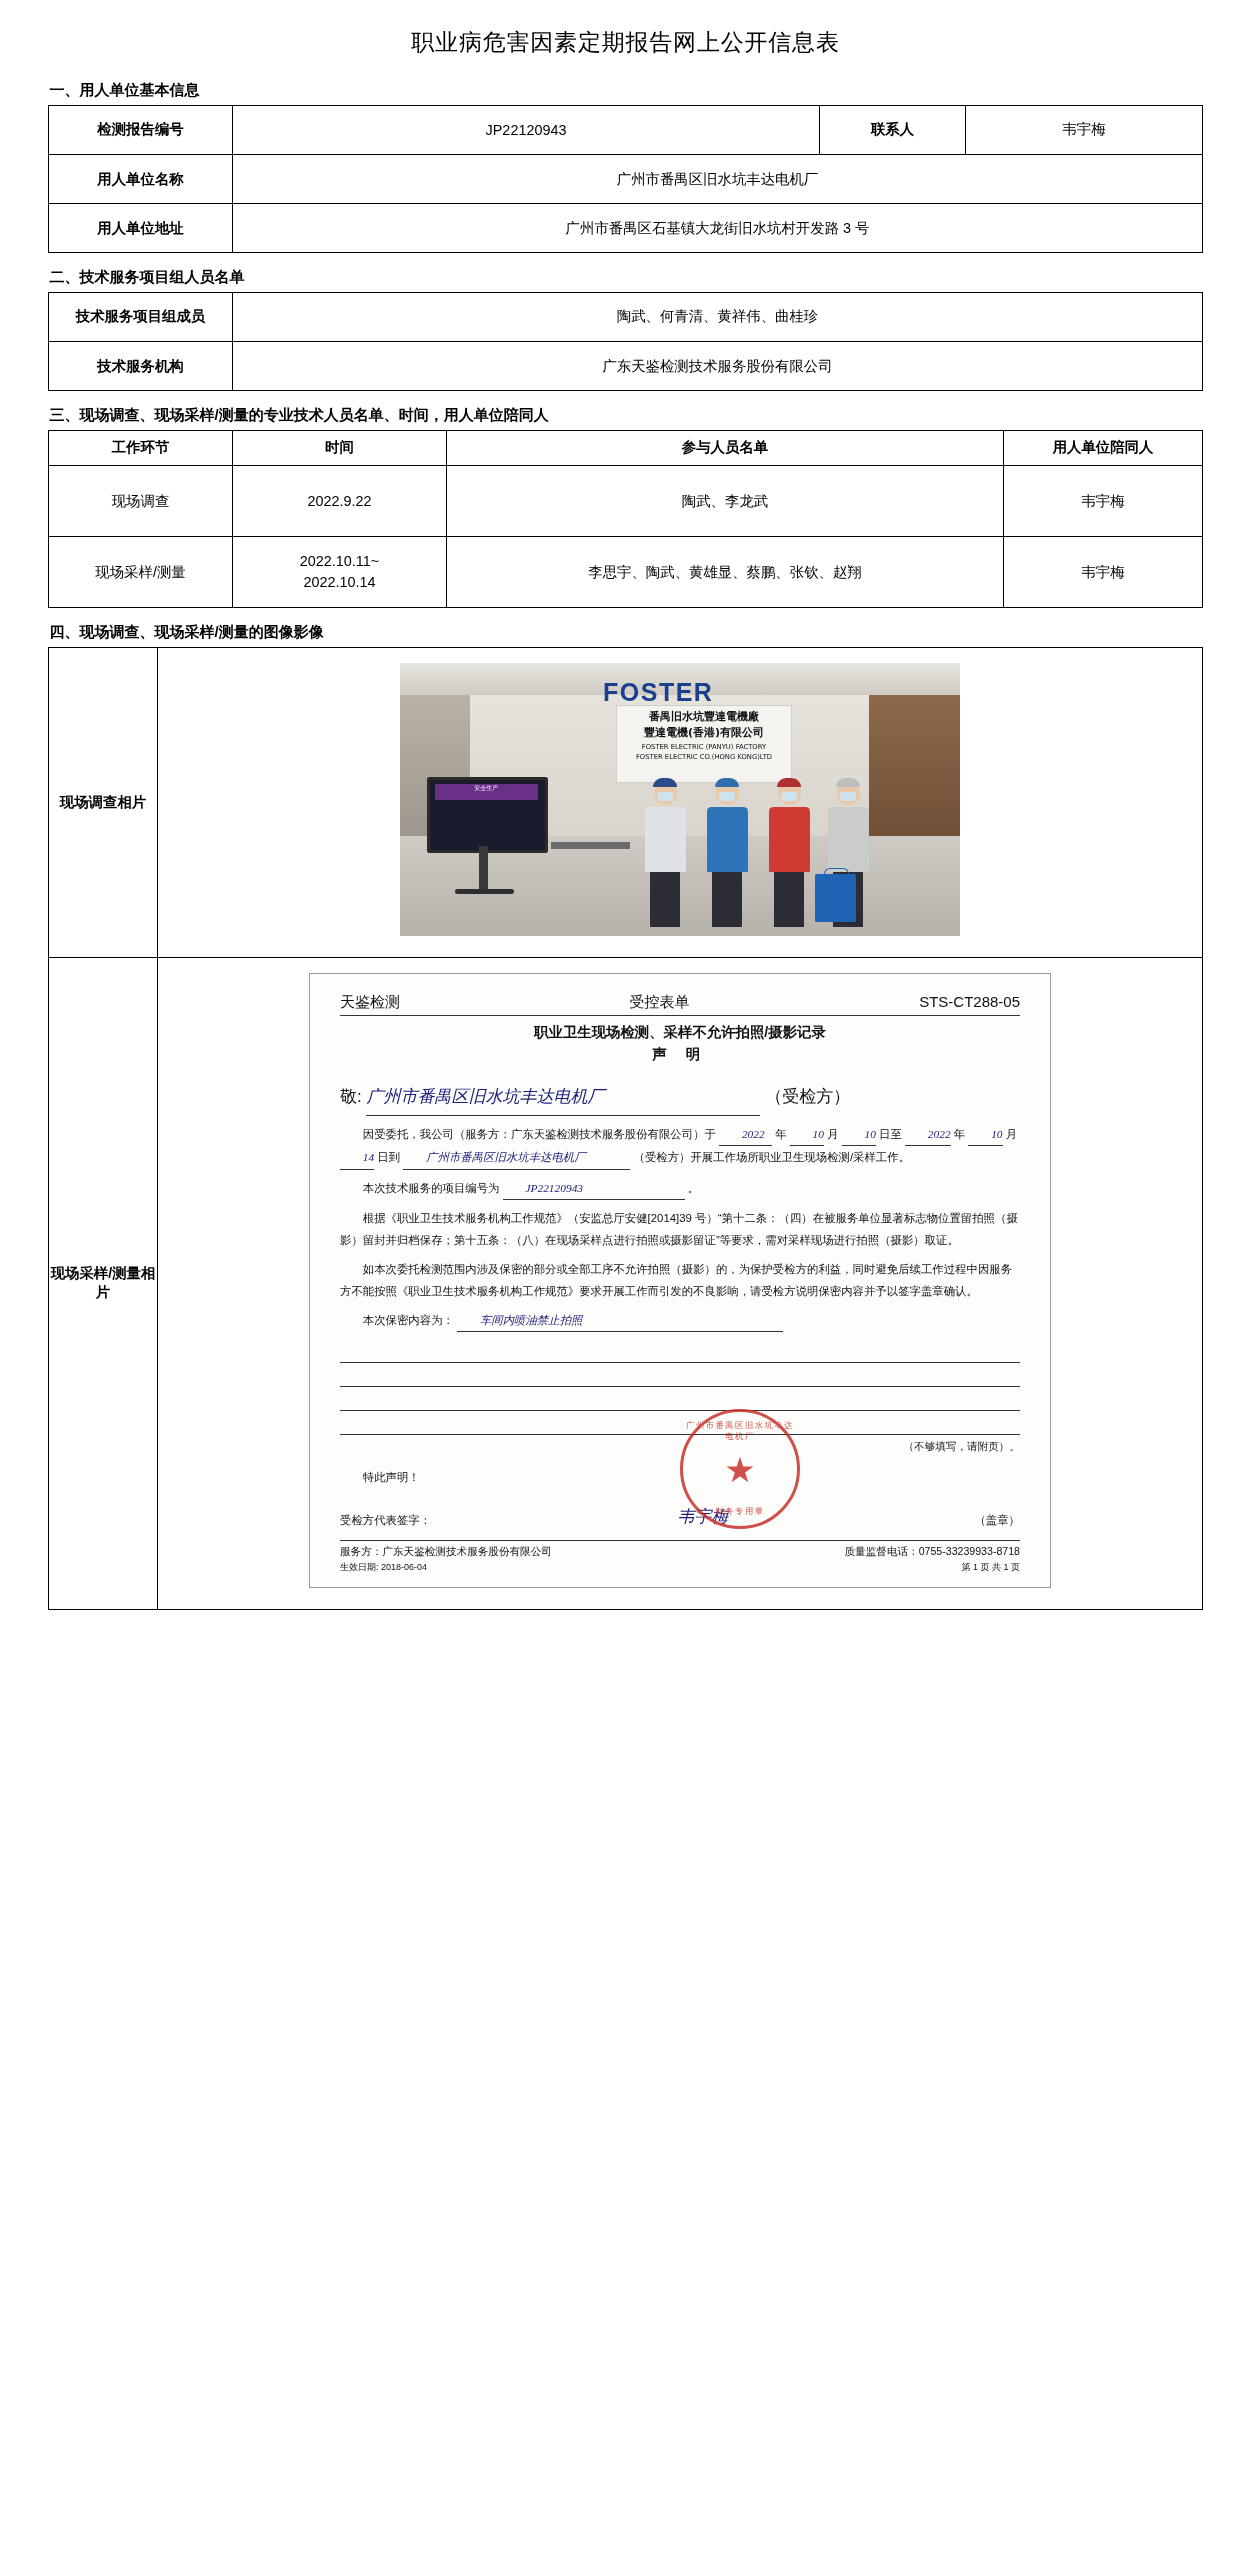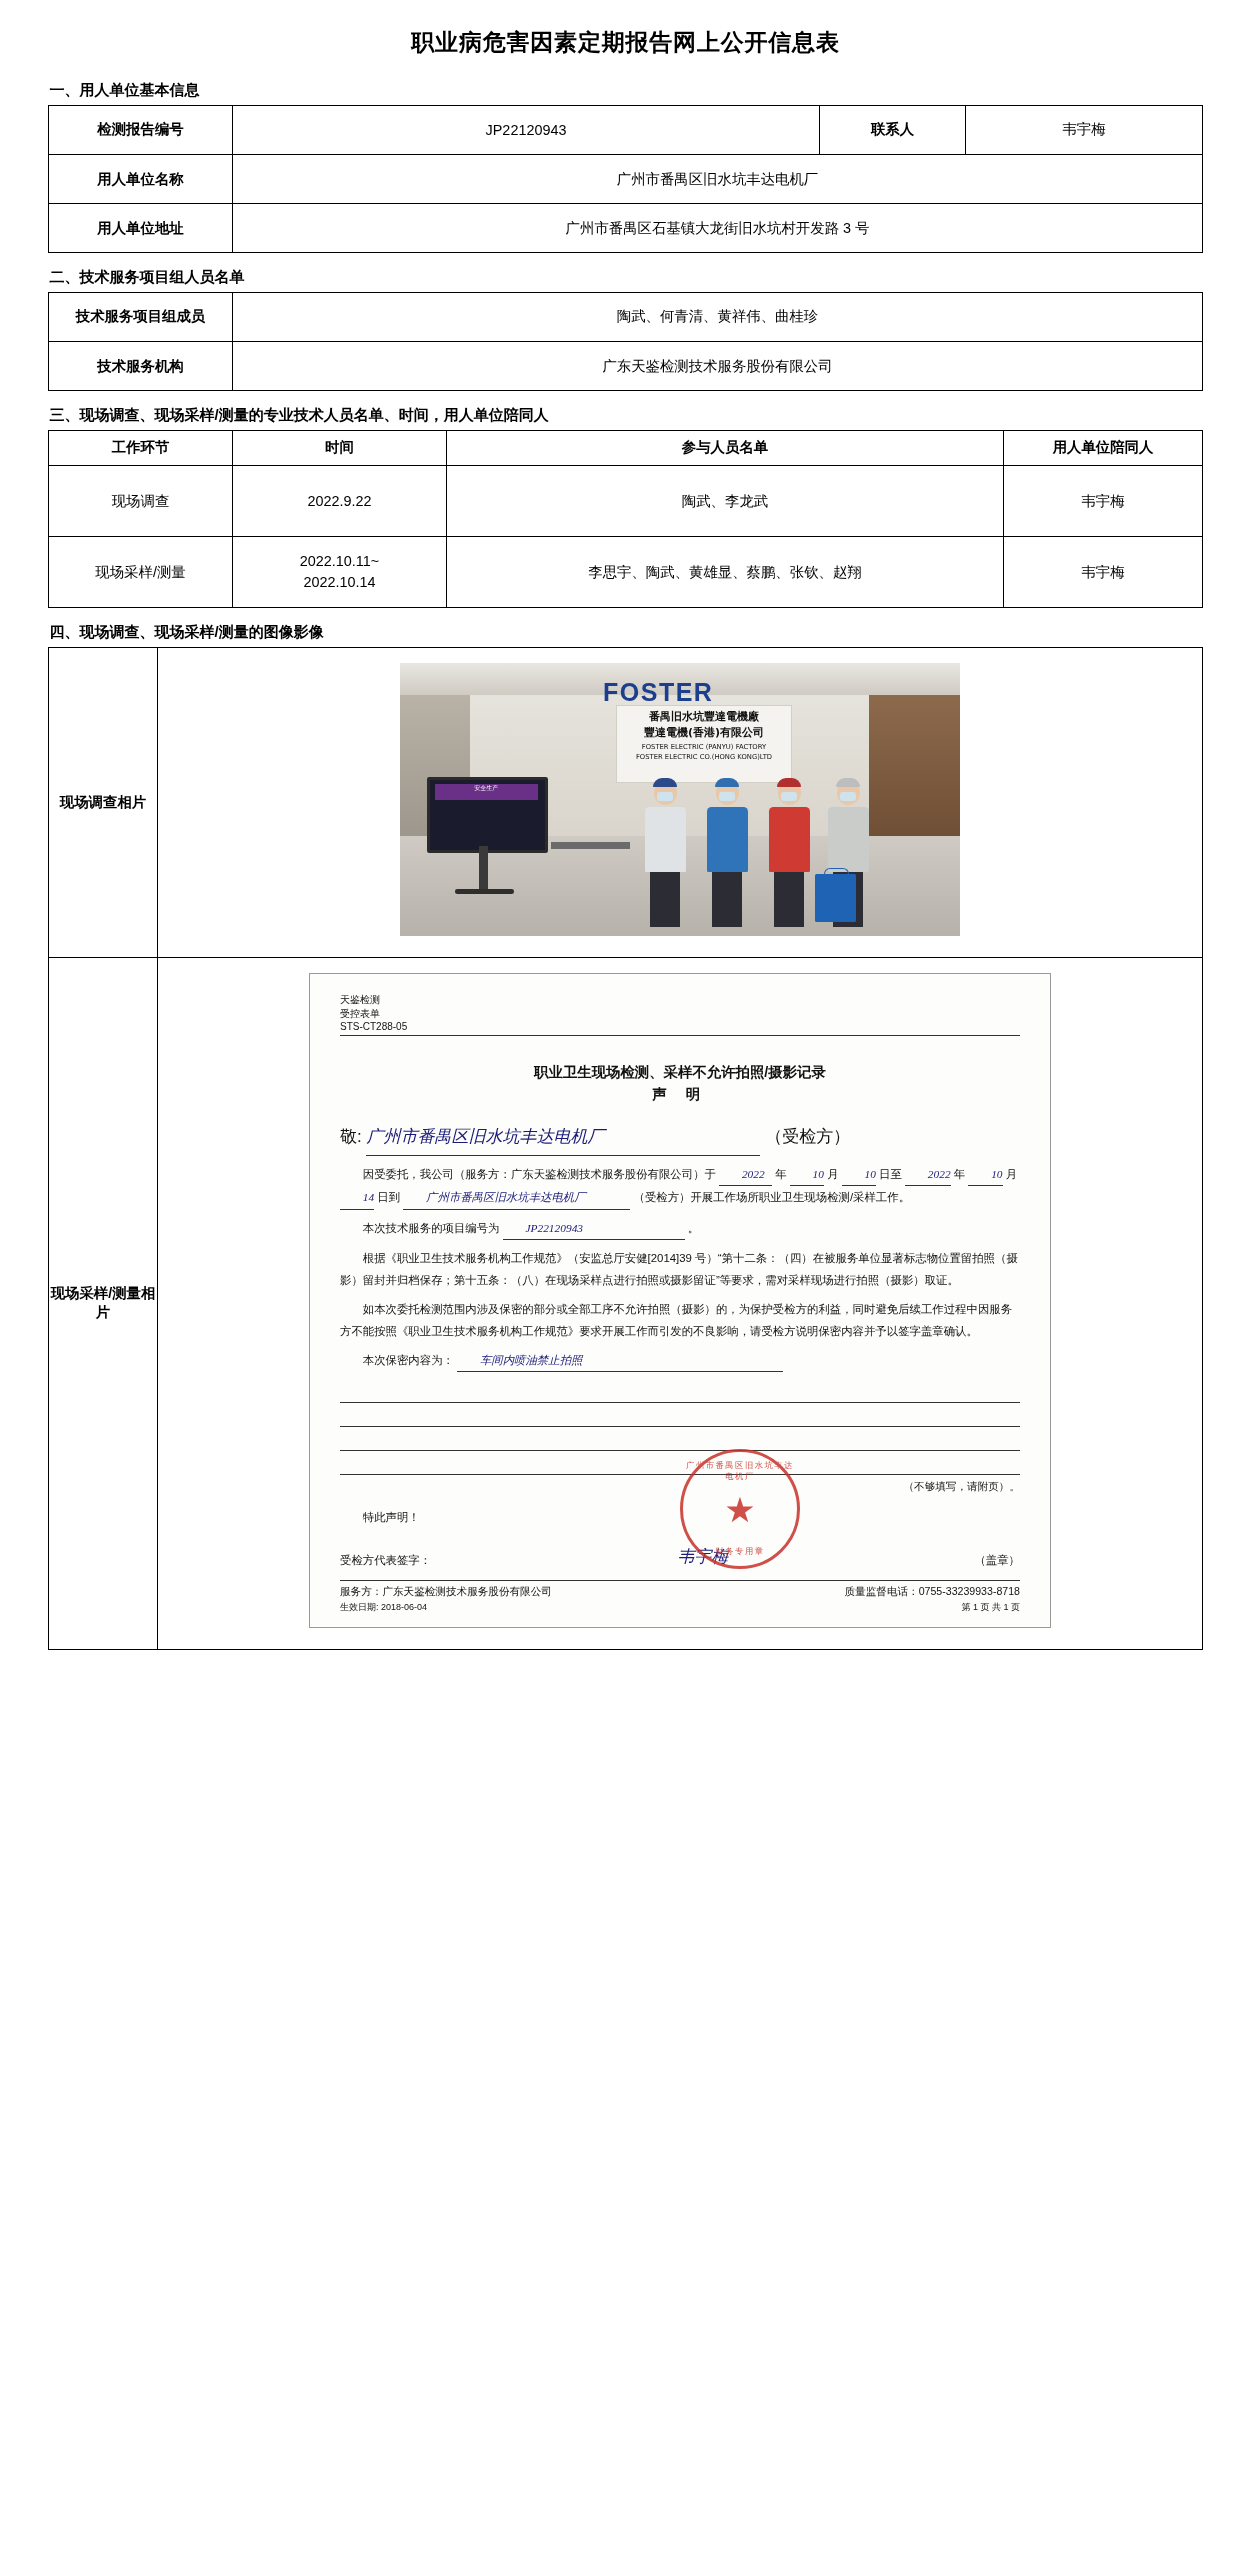--- a/index.html
+++ b/index.html
@@ -13,21 +13,21 @@
     color: #000;
   }
   .page {
     width: 1251px;
     box-sizing: border-box;
     padding: 16.7px 48px 30px 48px;
   }
   .doc-title {
     text-align: center;
     font-size: 23px;
-    font-weight: bold;
+    font-weight: normal;
     letter-spacing: 0.8px;
     margin: 10.6px 0 23px 0;
     font-family: "Liberation Sans", "DejaVu Sans", sans-serif;
   }
   .section-head {
     font-size: 15px;
     font-weight: bold;
     margin: 15px 0 4.5px 1.5px;
     font-family: "Liberation Sans", "DejaVu Sans", sans-serif;
   }
@@ -182,22 +182,22 @@
     background: #fdfdfb;
     border: 0.8px solid #9a9a9a;
     box-sizing: border-box;
     padding: 19.7px 30px 13.6px 30px;
     text-align: left;
     font-family: "Liberation Sans", "DejaVu Sans", sans-serif;
     color: #111;
     position: relative;
   }
   .ph2 .frm-top {
-    display:flex; justify-content:space-between; font-size:10px;
-    border-bottom:0.8px solid #333; padding-bottom:3px; margin-bottom:27px;flex-direction:column;
+    display:flex; justify-content:space-between; font-size:15px;
+    border-bottom:0.8px solid #333; padding-bottom:3px; margin-bottom:7px;
   }
   .ph2 .frm-title {
     text-align:center; font-size:14.4px; font-weight:bold; margin-bottom:3px;
   }
   .ph2 .frm-sub {
     text-align:center; font-size:14.4px; font-weight:bold; letter-spacing:7.6px;
     margin-bottom:13.6px;
   }
   .ph2 .row { font-size:17px; line-height:2.2; }
   .ph2 .ul {

